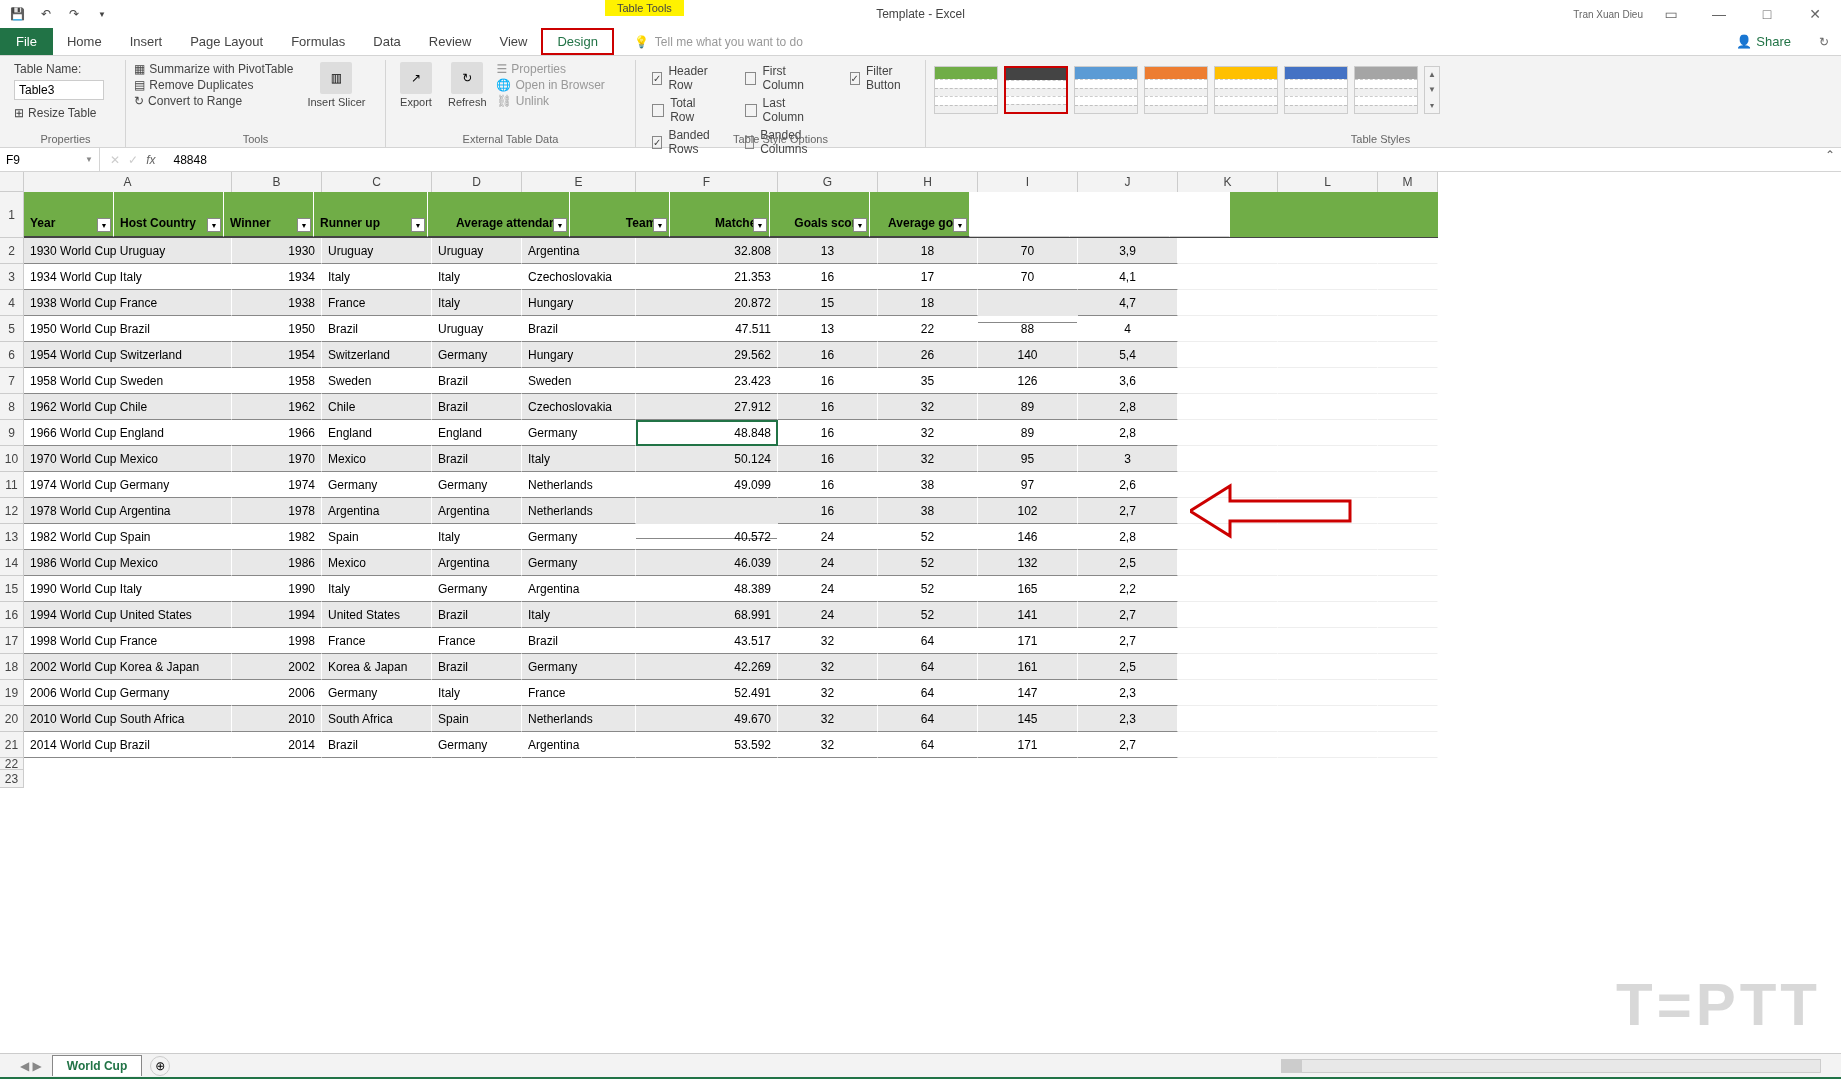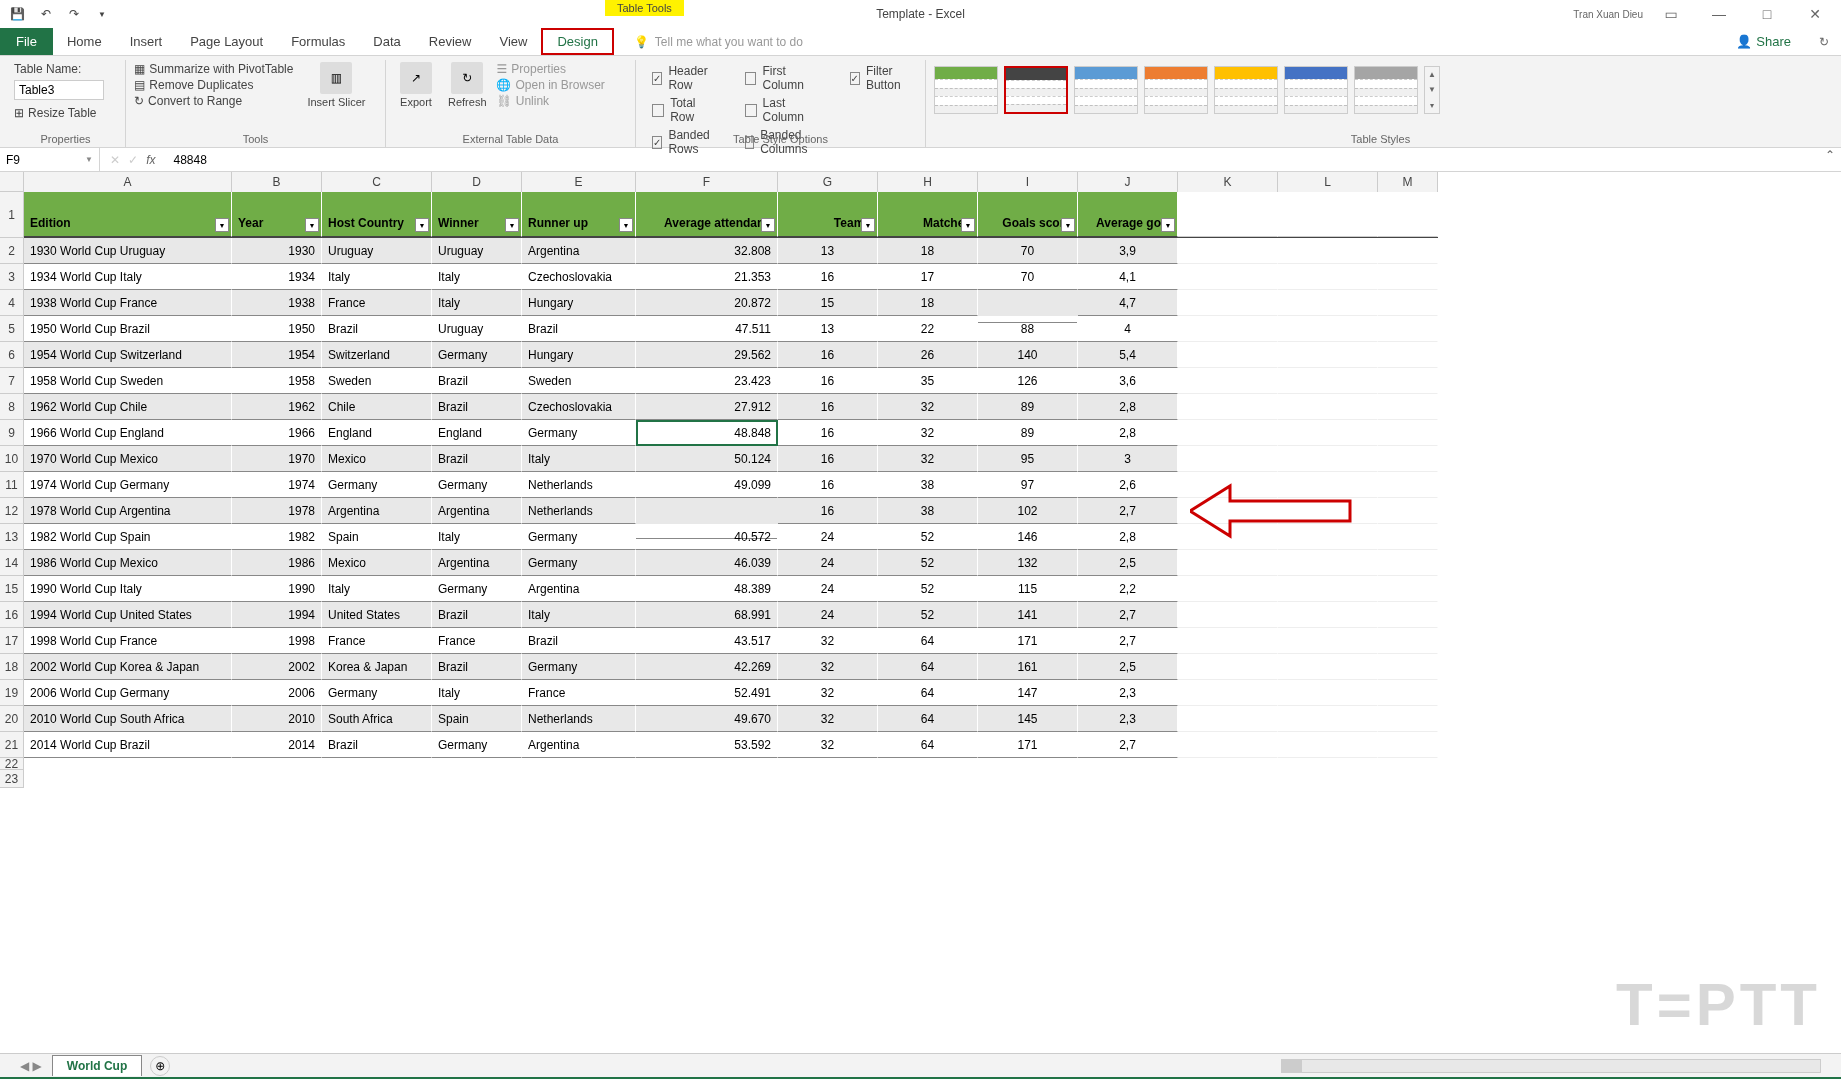--- a/index.html
+++ b/index.html
@@ -369,24 +369,20 @@
       <div class="row-h">17</div>
       <div class="row-h">18</div>
       <div class="row-h">19</div>
       <div class="row-h">20</div>
       <div class="row-h">21</div>
       <div class="row-h" style="height: 12px;">22</div>
       <div class="row-h" style="height: 18px;">23</div>
     </div>
   <div class="cells" id="cells" style="position:relative">
       <div class="data-row header-row">
-        <div class="cell" style="width: 208px; position: relative;">
-          <span>Edition</span>
-          <div class="filter-btn">▼</div>
-        </div>
         <div class="cell" style="width: 90px; position: relative;">
           <span>Year</span>
           <div class="filter-btn">▼</div>
         </div>
         <div class="cell" style="width: 110px; position: relative;">
           <span>Host Country</span>
           <div class="filter-btn">▼</div>
         </div>
         <div class="cell" style="width: 90px; position: relative;">
           <span>Winner</span>
@@ -617,21 +613,21 @@
       </div>
       <div class="data-row even">
         <div class="cell" style="width: 208px;">1990 World Cup Italy</div>
         <div class="cell num" style="width: 90px;">1990</div>
         <div class="cell" style="width: 110px;">Italy</div>
         <div class="cell" style="width: 90px;">Germany</div>
         <div class="cell" style="width: 114px;">Argentina</div>
         <div class="cell num" style="width: 142px;">48.389</div>
         <div class="cell center" style="width: 100px;">24</div>
         <div class="cell center" style="width: 100px;">52</div>
-        <div class="cell center" style="width: 100px;">115</div>
+        <div class="cell center" style="width: 100px;">165</div>
         <div class="cell center" style="width: 100px;">2,2</div>
         <div class="cell" style="width: 100px; background: rgb(255, 255, 255); border-bottom: 1px solid rgb(238, 238, 238);"></div>
         <div class="cell" style="width: 100px; background: rgb(255, 255, 255); border-bottom: 1px solid rgb(238, 238, 238);"></div>
         <div class="cell" style="width: 60px; background: rgb(255, 255, 255); border-bottom: 1px solid rgb(238, 238, 238);"></div>
       </div>
       <div class="data-row odd">
         <div class="cell" style="width: 208px;">1994 World Cup United States</div>
         <div class="cell num" style="width: 90px;">1994</div>
         <div class="cell" style="width: 110px;">United States</div>
         <div class="cell" style="width: 90px;">Brazil</div>

